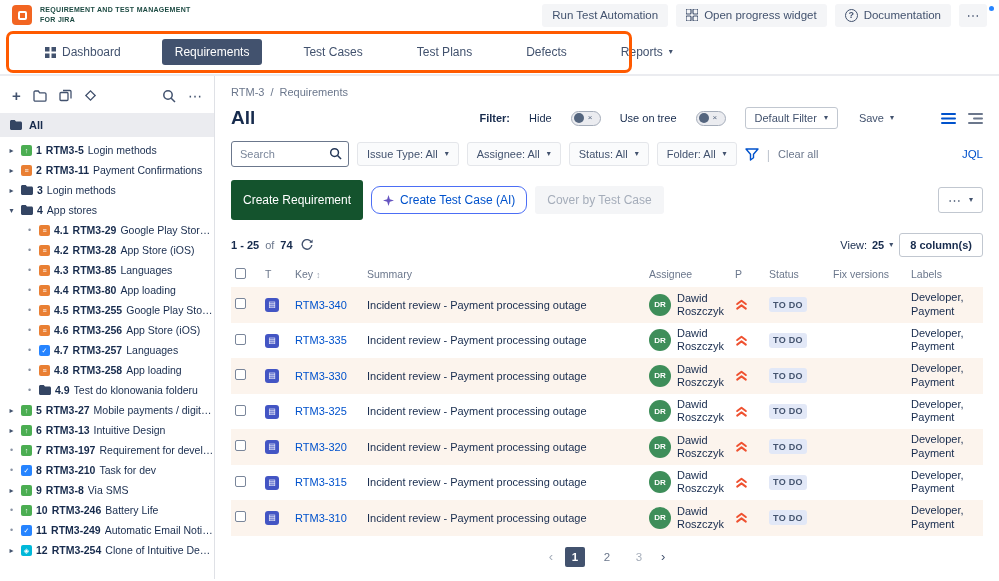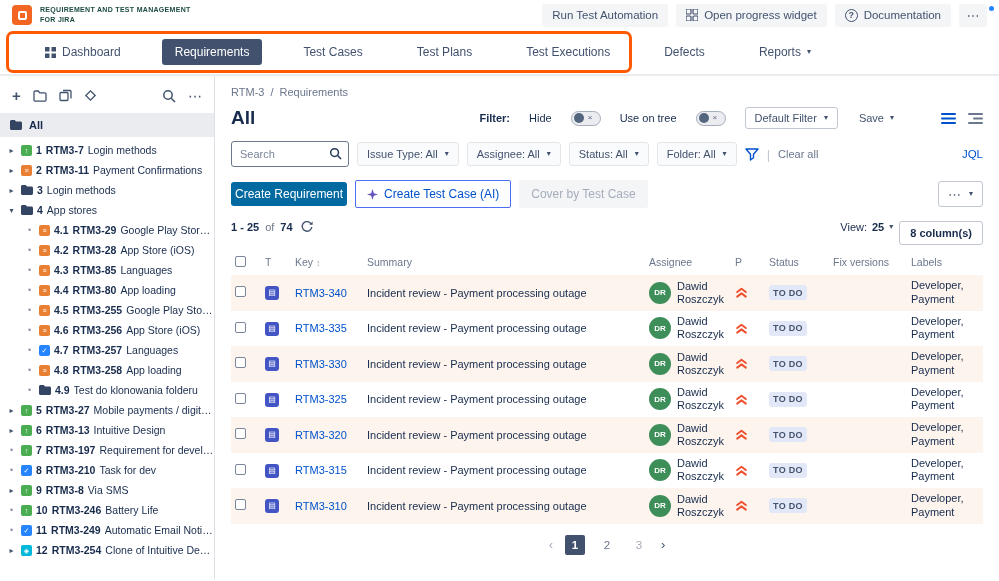--- a/index.html
+++ b/index.html
@@ -57,26 +57,26 @@
 .search-wrap{position:relative}
 .search-input{width:118px;height:26px;border:1.5px solid #6B778C;border-radius:3px;padding:0 26px 0 8px;font-size:11px;font-family:inherit;color:#172B4D}
 .search-input::placeholder{color:#7A869A}
 .search-ic{position:absolute;right:7px;top:6px}
 .chip{display:inline-flex;align-items:center;gap:7px;border:1px solid #E4E6EA;background:#FAFBFC;border-radius:3px;padding:5px 9px;font-size:11px;color:#42526E}
 .vdiv{color:#C1C7D0;font-size:13px}
 .clear-all{border:none;background:none;font-size:11px;color:#6B778C}
 .jql{margin-left:auto;font-size:11.5px;color:#0052CC;font-weight:500;border:none;background:none}
 
 .actions-row{display:flex;align-items:center;gap:8px;margin-top:13px}
-.btn-primary{background:#0369a1;color:#fff;border:none;border-radius:3px;height:24px;padding:0 4px;font-size:12px;font-weight:500}
-.btn-ai{background:#fff;color:#0052CC;border:1px solid #4C6EF5;border-radius:2px;height:28px;padding:0 11px;font-size:12px;font-weight:500;display:inline-flex;align-items:center;gap:6px}
+.btn-primary{background:#14532d;color:#fff;border:none;border-radius:3px;height:40px;padding:0 12px;font-size:12px;font-weight:500}
+.btn-ai{background:#fff;color:#0052CC;border:1px solid #4C6EF5;border-radius:9px;height:28px;padding:0 11px;font-size:12px;font-weight:500;display:inline-flex;align-items:center;gap:6px}
 .btn-disabled{background:#F4F5F7;color:#A5ADBA;border:none;border-radius:3px;height:28px;padding:0 12px;font-size:12px;font-weight:500;cursor:default}
 .btn-more{margin-left:auto;display:inline-flex;align-items:center;gap:8px;border:1px solid #C1C7D0;background:#fff;border-radius:3px;height:26px;padding:0 9px;font-size:13px;color:#42526E}
 
-.info-row{display:flex;align-items:flex-start;gap:6px;margin-top:13px;font-size:11px;color:#172B4D}
+.info-row{display:flex;align-items:center;gap:6px;margin-top:13px;font-size:11px;color:#172B4D}
 .refresh-btn{border:none;background:none;padding:0;margin-left:2px}
 .view-select{margin-left:auto;display:inline-flex;align-items:center;gap:5px;border:none;background:none;font-size:11px;color:#172B4D}
 .cols-btn{border:1px solid #C1C7D0;background:#fff;border-radius:3px;padding:5px 10px;font-size:11px;font-weight:bold;color:#172B4D;margin-left:0}
 
 .tbl{margin-top:4px}
 .tbl-header,.tbl-row{display:grid;grid-template-columns:34px 30px 72px 1fr 86px 34px 64px 78px 72px;align-items:center}
 .tbl-header{height:26px;font-size:10.5px;color:#6B778C}
 .tbl-row{height:35.5px;font-size:11px}
 .tbl-row.alt{background:#FCF4ED}
 .cb{width:11px;height:11px;border:1.5px solid #7A869A;border-radius:2px;background:#fff;display:inline-block;cursor:pointer}
@@ -153,25 +153,20 @@
     <span>Test Cases</span>
 
   </button>
       <button class="tab">
 
     <span>Test Plans</span>
 
   </button>
       <button class="tab">
 
-    <span>Test Executions</span>
-
-  </button>
-      <button class="tab">
-
     <span>Defects</span>
 
   </button>
       <button class="tab">
 
     <span>Reports</span>
     <span class="tab-chev">▾</span>
   </button>
     </div>
   <div class="annotation-box"></div>
@@ -214,21 +209,21 @@
       <svg width="12" height="10" viewBox="0 0 12 10">
           <path d="M0 1.5C0 .7.7 0 1.5 0h3.2L6 1.6h4.5c.8 0 1.5.7 1.5 1.5v5.4c0 .8-.7 1.5-1.5 1.5h-9C.7 10 0 9.3 0 8.5z" fill="#344563"></path>
         </svg>
       <span>All</span>
     </div>
     <div class="tree">
         <div class="tree-item" style="padding-left: 6px;">
       <span class="twisty">▸</span>
       <span class="sq" style="background: rgb(75, 173, 82);">↑</span>
       <span class="tnum">1</span>
-      <span class="tkey">RTM3-7</span>
+      <span class="tkey">RTM3-5</span>
       <span class="tname">Login methods</span>
     </div>
         <div class="tree-item" style="padding-left: 6px;">
       <span class="twisty">▸</span>
       <span class="sq" style="background: rgb(233, 127, 51);">≡</span>
       <span class="tnum">2</span>
       <span class="tkey">RTM3-11</span>
       <span class="tname">Payment Confirmations</span>
     </div>
         <div class="tree-item" style="padding-left: 6px;">

